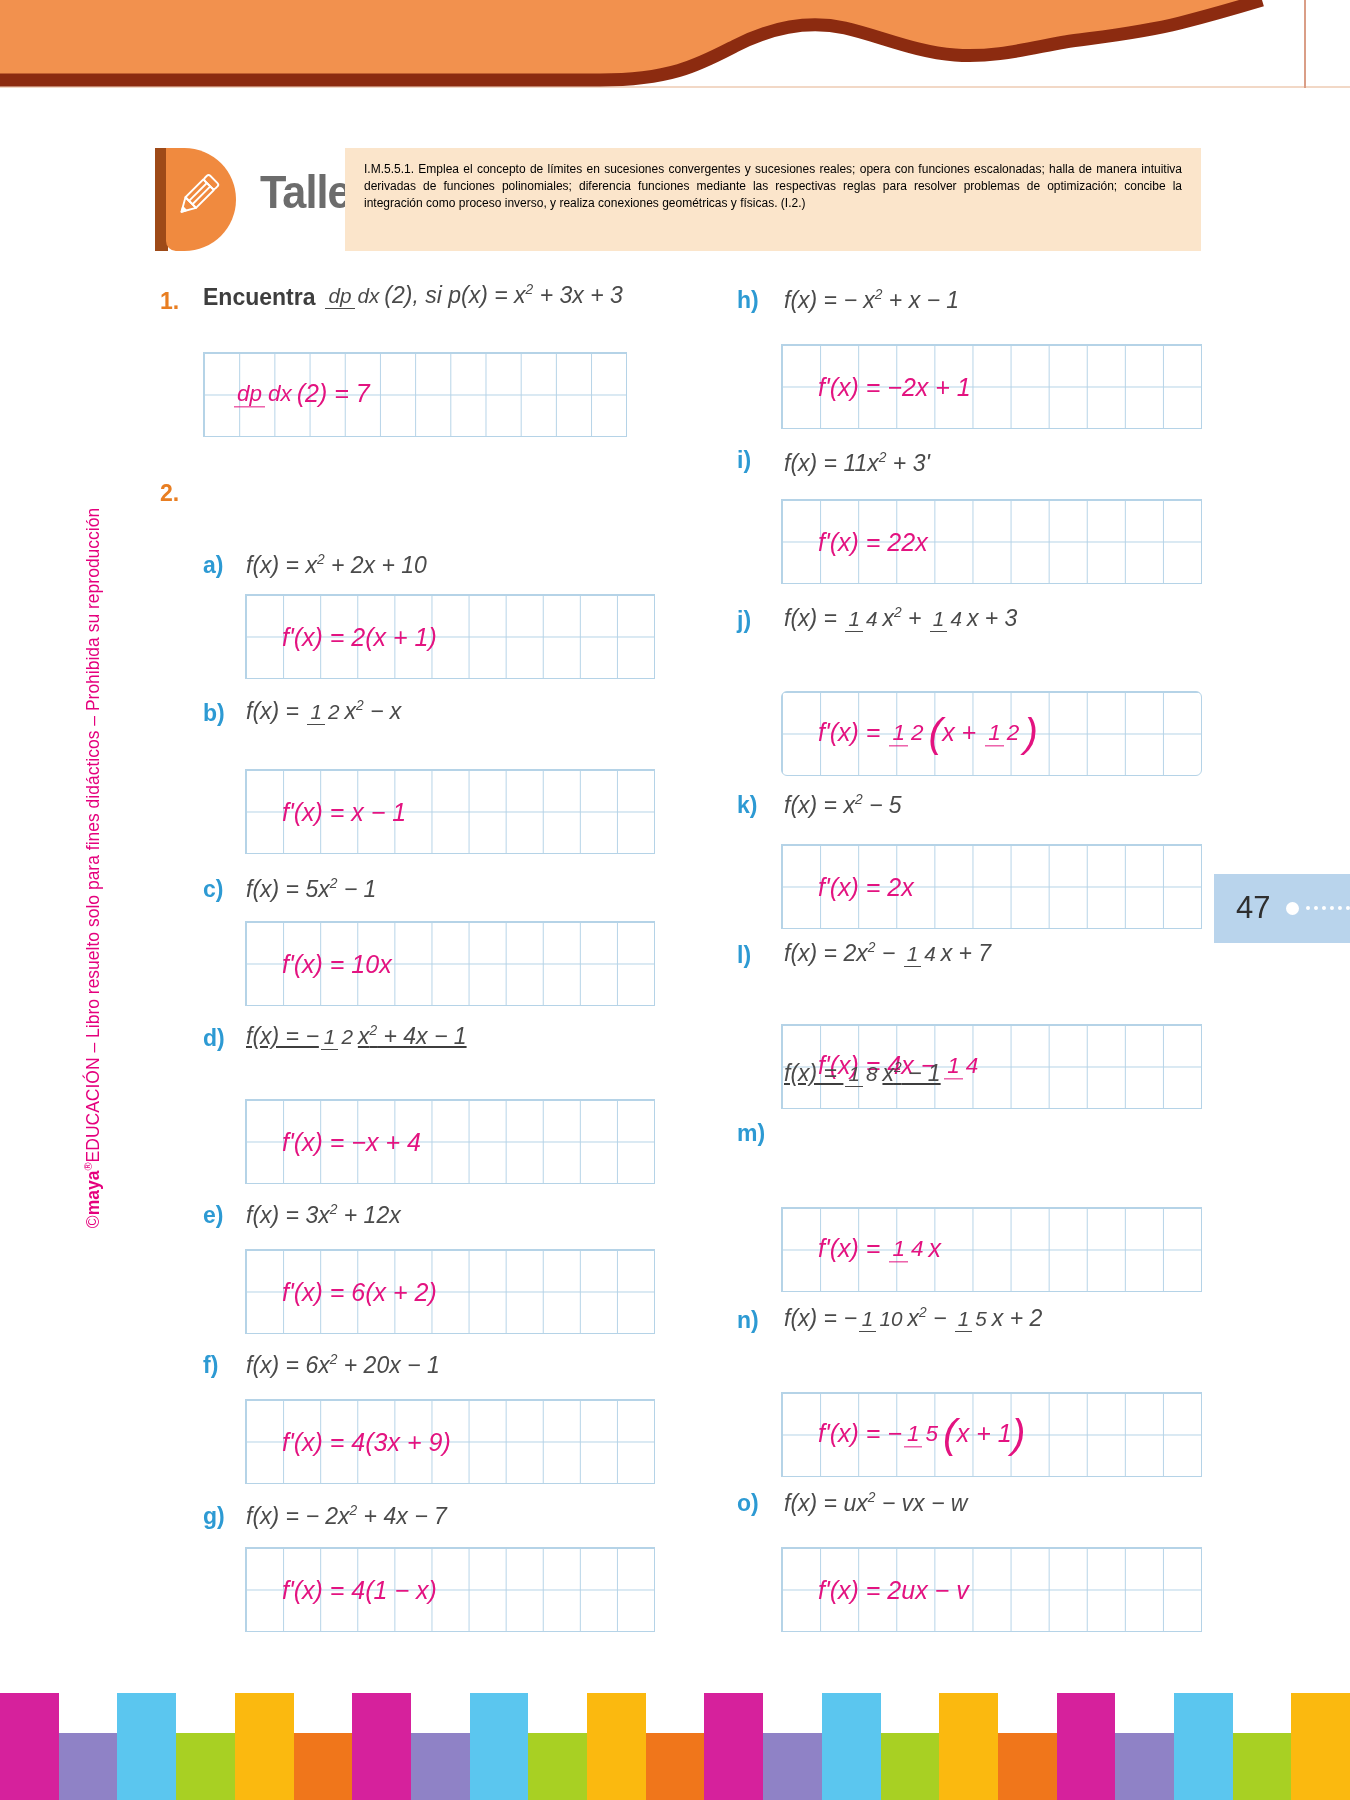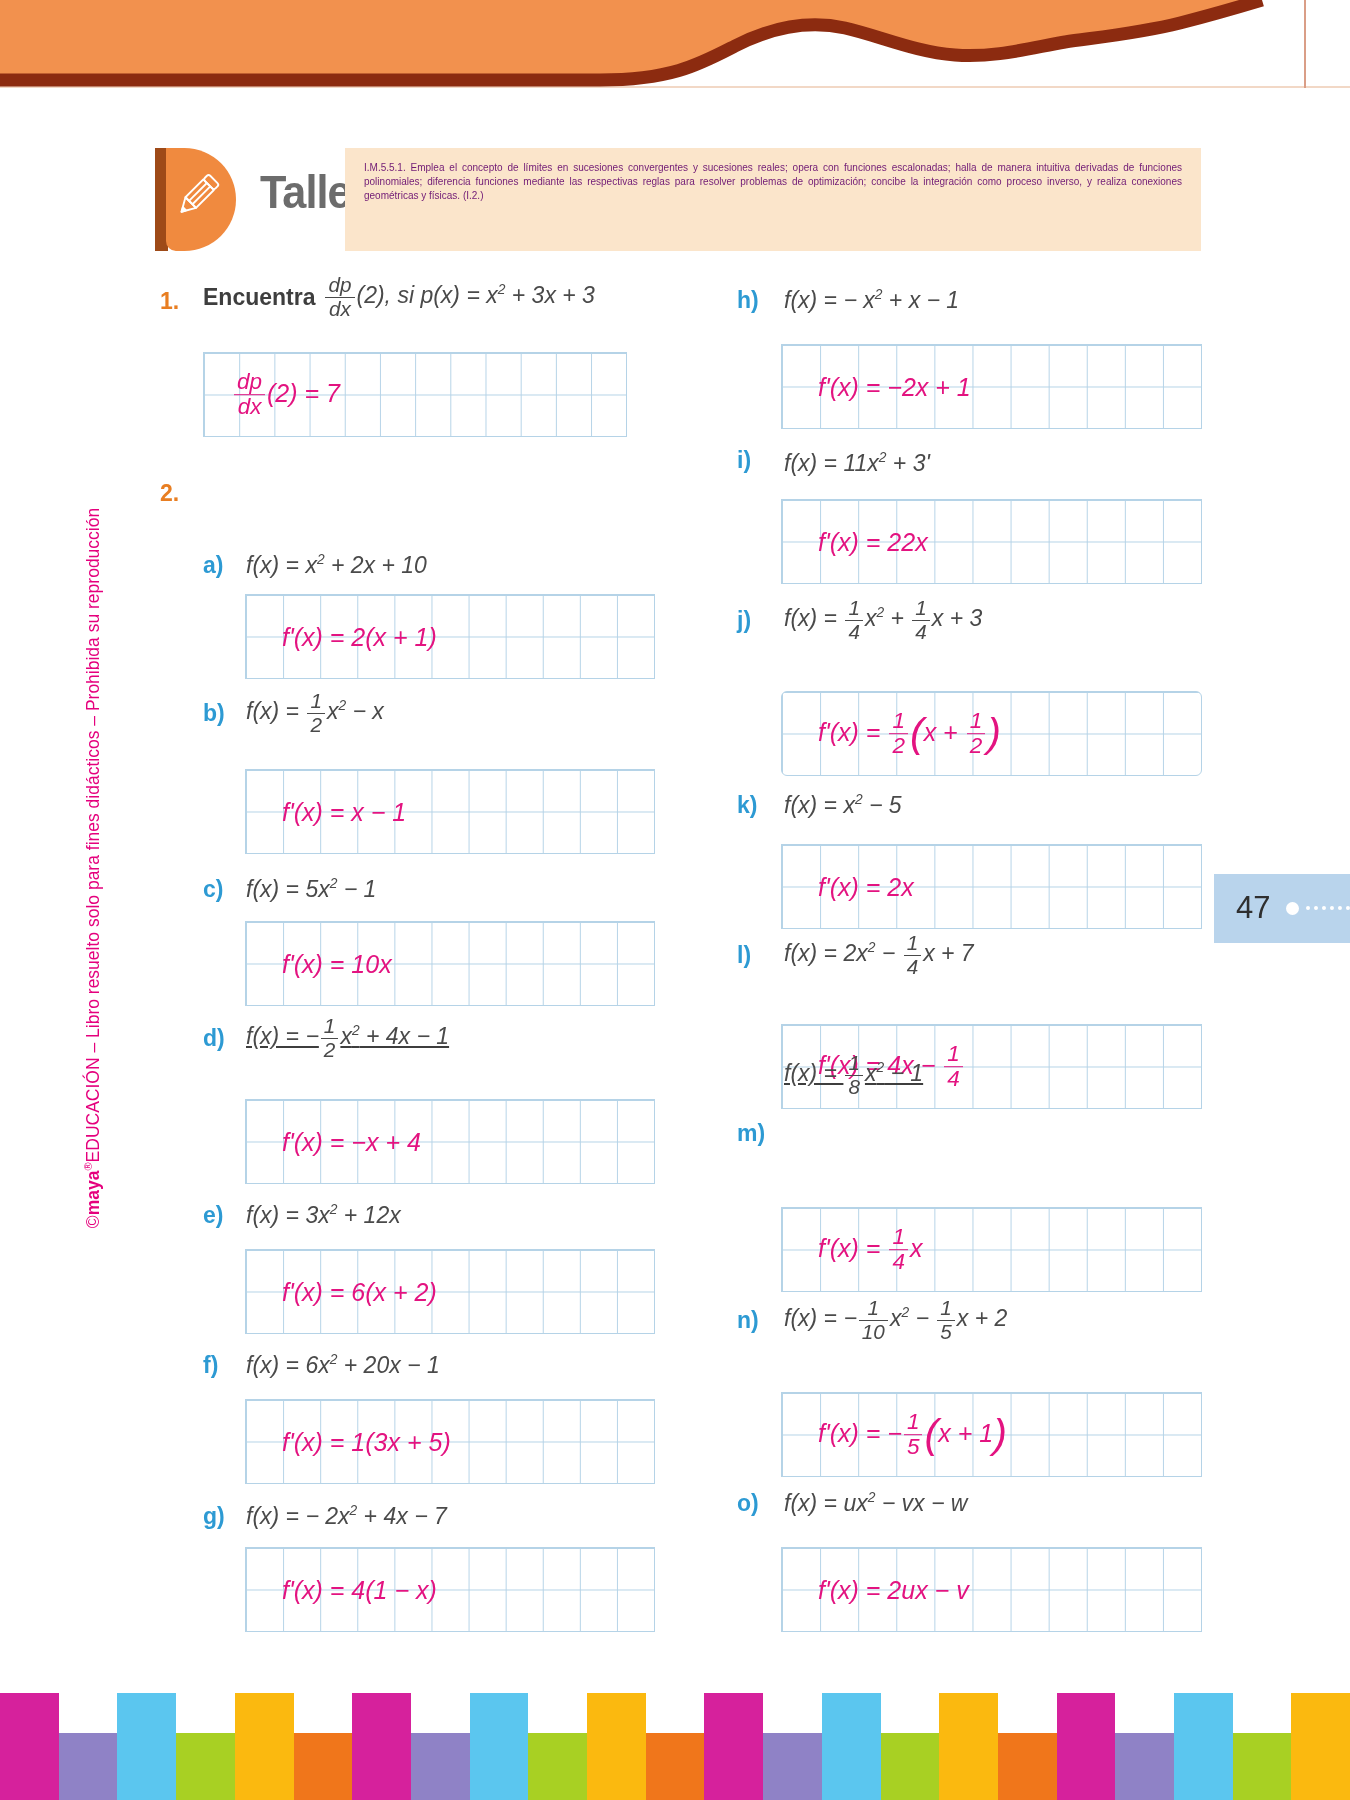--- a/index.html
+++ b/index.html
@@ -14,21 +14,21 @@
   
   .badge{position:absolute;left:155px;top:148px;width:1046px;height:103px;}
   .badge-bar{position:absolute;left:0;top:0;width:13px;height:103px;background:#9e4a18;}
   .badge-drop{position:absolute;left:11px;top:0;width:70px;height:103px;background:#f08a3f;
               border-radius:0 52px 52px 10px;}
   .badge-drop svg{position:absolute;left:6px;top:14px;}
   .badge-title{position:absolute;left:105px;top:16px;font-size:47px;font-weight:bold;color:#6c6c6c;
                letter-spacing:-1px;transform:scaleX(.92);transform-origin:left;}
   .badge-box{position:absolute;left:190px;top:0;width:856px;height:103px;background:#fbe5cb;
              box-sizing:border-box;padding:13px 19px;}
-  .badge-text{font-size:10px;line-height:1.42;color:#701a75;text-align:justify;}
+  .badge-text{font-size:12px;line-height:1.42;color:#000000;text-align:justify;}
 
   
   .sidebar{position:absolute;left:93px;top:868px;transform:translate(-50%,-50%) rotate(-90deg);
            white-space:nowrap;color:#e5007d;font-size:17.5px;}
   .sidebar b{font-weight:bold;}
   .sidebar .reg{font-size:11px;vertical-align:super;}
 
   
   .page-tab{position:absolute;left:1214px;top:874px;width:136px;height:69px;background:#b9d4ec;}
   .page-num{position:absolute;left:22px;top:16px;font-size:31px;color:#2f2f2f;}
@@ -40,21 +40,21 @@
   .lab{font-size:23px;font-weight:bold;color:#2d9ad3;}
   .math{font-style:italic;color:#4a4a4a;}
   .fnrow{position:absolute;display:flex;align-items:center;font-size:23px;}
   .fnrow .verb{font-weight:bold;color:#3e3e3e;font-style:normal;margin-right:8px;}
   .intro{position:absolute;font-size:23px;line-height:33px;text-align:justify;color:#3e3e3e;}
   .grid{position:absolute;border:1px solid #b5d3e7;background:#fff;
         background-image:linear-gradient(#b5d3e7 1px,transparent 1px),
                          linear-gradient(90deg,#b5d3e7 1px,transparent 1px);}
   .ans{position:absolute;left:36px;top:50%;transform:translateY(-50%);
        font-size:25px;font-style:italic;color:#e31380;white-space:nowrap;}
-  .frac{display:inline-flex;flex-direction:column;vertical-align:middle;text-align:center;
+  .frac{display:inline-flex;vertical-align:middle;text-align:center;
         line-height:1.08;font-size:.9em;margin:16px 2px;justify-content:flex-end;}
   .frac .fr-n{border-bottom:1.6px solid currentColor;padding:0 3px;}
   .frac .fr-d{padding:0 3px;}
   sup{font-size:.6em;}
   .bigp{font-size:165%;font-weight:400;vertical-align:middle;line-height:1;}
 
   .item-label{position:absolute;}
   
   .stripes{position:absolute;left:0;bottom:0;width:1350px;height:107px;display:flex;align-items:flex-end;}
   .stripes div{flex:1;}
@@ -162,21 +162,21 @@
        <span class="math">f(x) = 3x<sup>2</sup> + 12x</span>
      </div>
      <div class="grid" style="left:245px;top:1249px;width:408px;height:83px;background-size:37.1px 41.5px;">
        <span class="ans">f'(x) = 6(x + 2)</span>
      </div>
       <span class="item-label lab" style="left:203px;top:1352px;">f)</span>
      <div class="fnrow" style="left:246px;top:1326px;height:78px;">
        <span class="math">f(x) = 6x<sup>2</sup> + 20x − 1</span>
      </div>
      <div class="grid" style="left:245px;top:1399px;width:408px;height:83px;background-size:37.1px 41.5px;">
-       <span class="ans">f'(x) = 1(3x + 5)</span>
+       <span class="ans">f'(x) = 4(3x + 9)</span>
      </div>
       <span class="item-label lab" style="left:203px;top:1503px;">g)</span>
      <div class="fnrow" style="left:246px;top:1477px;height:78px;">
        <span class="math">f(x) = − 2x<sup>2</sup> + 4x − 7</span>
      </div>
      <div class="grid" style="left:245px;top:1547px;width:408px;height:83px;background-size:37.1px 41.5px;">
        <span class="ans">f'(x) = 4(1 − x)</span>
      </div>
       <span class="item-label lab" style="left:737px;top:287px;">h)</span>
      <div class="fnrow" style="left:784px;top:261px;height:78px;">

